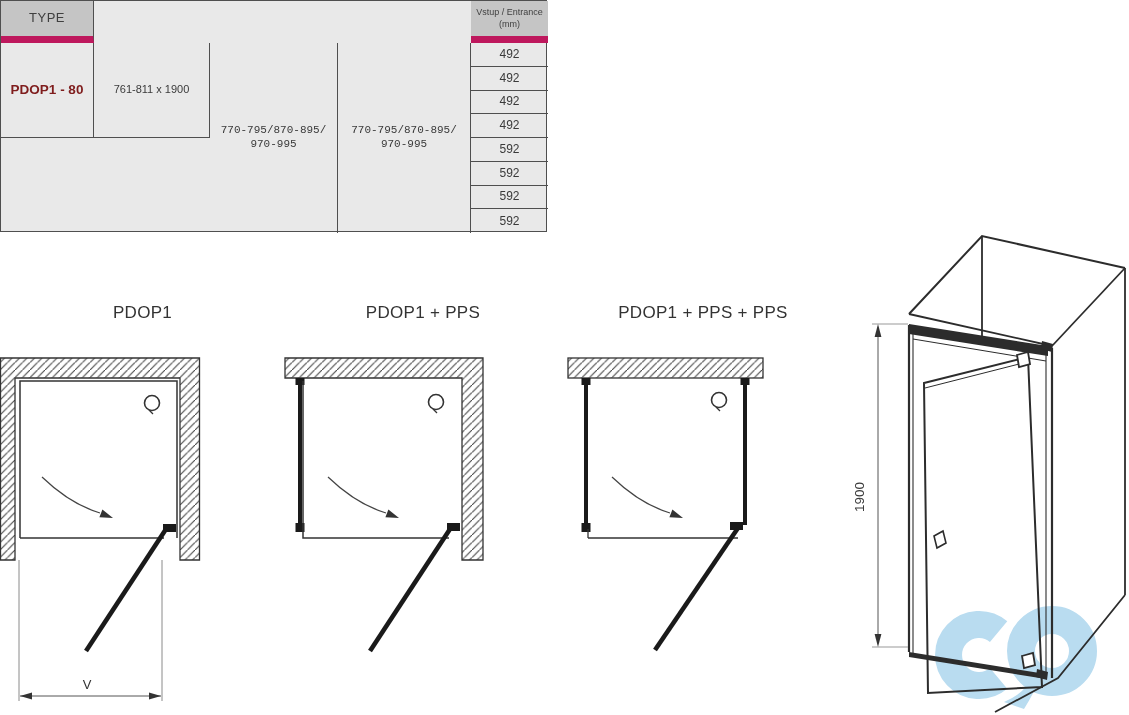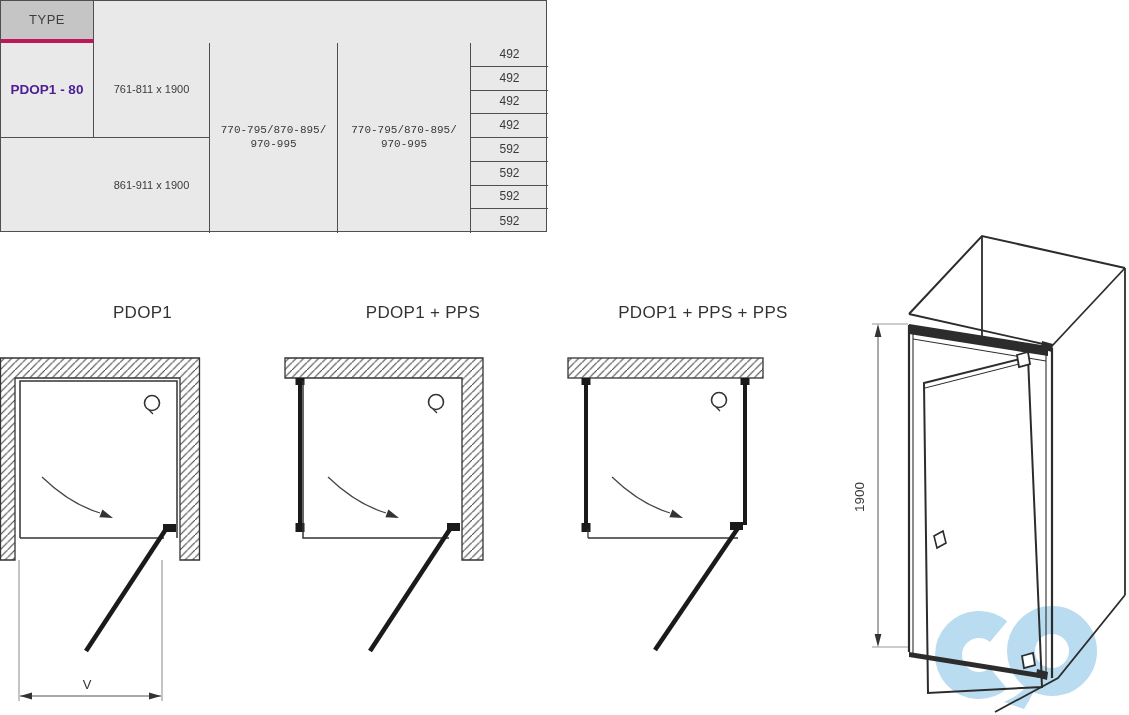--- a/index.html
+++ b/index.html
@@ -14,24 +14,24 @@
     grid-template-columns:93px 116px 128px 133px 77px;
     grid-template-rows:42px repeat(8,23.75px);
     background:#e9e9e9;border:1px solid #4f4f4f;box-sizing:border-box;
   }
   .cell{
     display:flex;align-items:center;justify-content:center;text-align:center;
     box-sizing:border-box;border-right:1px solid #4f4f4f;line-height:1.25;
     padding:1px 3px;
   }
   .cell.last-col{border-right:none;}
-  .hdr{background:#c5c5c5;border-bottom:4px solid #be185d;font-size:10px;color:#3f3f3f;}
+  .hdr{background:#c5c5c5;border-bottom:7px solid #be185d;font-size:10px;color:#3f3f3f;}
   .hdr.type-hdr{font-size:13px;letter-spacing:.5px;}
   .hdr.entr-hdr{font-size:9px;}
-  .type-cell{font-weight:bold;font-size:13.5px;color:#4c1d95;}
+  .type-cell{font-weight:bold;font-size:13.5px;color:#7f1d1d;}
   .dim-cell{font-size:11px;text-align:right;}
   .merged-cell{font-size:11px;font-family:Liberation Mono, monospace;}
   .entr-cell{font-size:12px;border-bottom:1px solid #4f4f4f;}
   .entr-cell.no-bot{border-bottom:none;}
   .row-div{border-bottom:1px solid #4f4f4f;}
   
   .diag-title{
     position:absolute;top:303px;height:22px;text-align:center;
     font-size:17px;color:#333;letter-spacing:.3px;margin-left:40px;
   }
@@ -42,24 +42,24 @@
   #d1{left:0;}
   #d2{left:277px;}
   #d3{left:552px;}
   #iso{position:absolute;left:850px;top:225px;}
 </style>
 </head>
 <body>
 
 <div class="spec-table">
   <div class="cell hdr type-hdr" style="grid-column:1;grid-row:1">TYPE</div>
+  <div class="cell hdr entr-hdr last-col" style="grid-column:5;grid-row:1">Vstup / Entrance (mm)</div>
 
   <div class="cell type-cell row-div" style="grid-column:1;grid-row:2/span 4">PDOP1 - 80</div>
   <div class="cell dim-cell row-div" style="grid-column:2;grid-row:2/span 4">761-811 x 1900</div>
-  <div class="cell dim-cell" style="grid-column:2;grid-row:6/span 4">861-911 x 1900</div>
 
   <div class="cell merged-cell" style="grid-column:3;grid-row:2/span 8">770-795/870-895/ 970-995</div>
   <div class="cell merged-cell" style="grid-column:4;grid-row:2/span 8">770-795/870-895/ 970-995</div>
 
   <div class="cell entr-cell last-col" style="grid-column:5;grid-row:2">492</div>
   <div class="cell entr-cell last-col" style="grid-column:5;grid-row:3">492</div>
   <div class="cell entr-cell last-col" style="grid-column:5;grid-row:4">492</div>
   <div class="cell entr-cell last-col" style="grid-column:5;grid-row:5">492</div>
   <div class="cell entr-cell last-col" style="grid-column:5;grid-row:6">592</div>
   <div class="cell entr-cell last-col" style="grid-column:5;grid-row:7">592</div>

